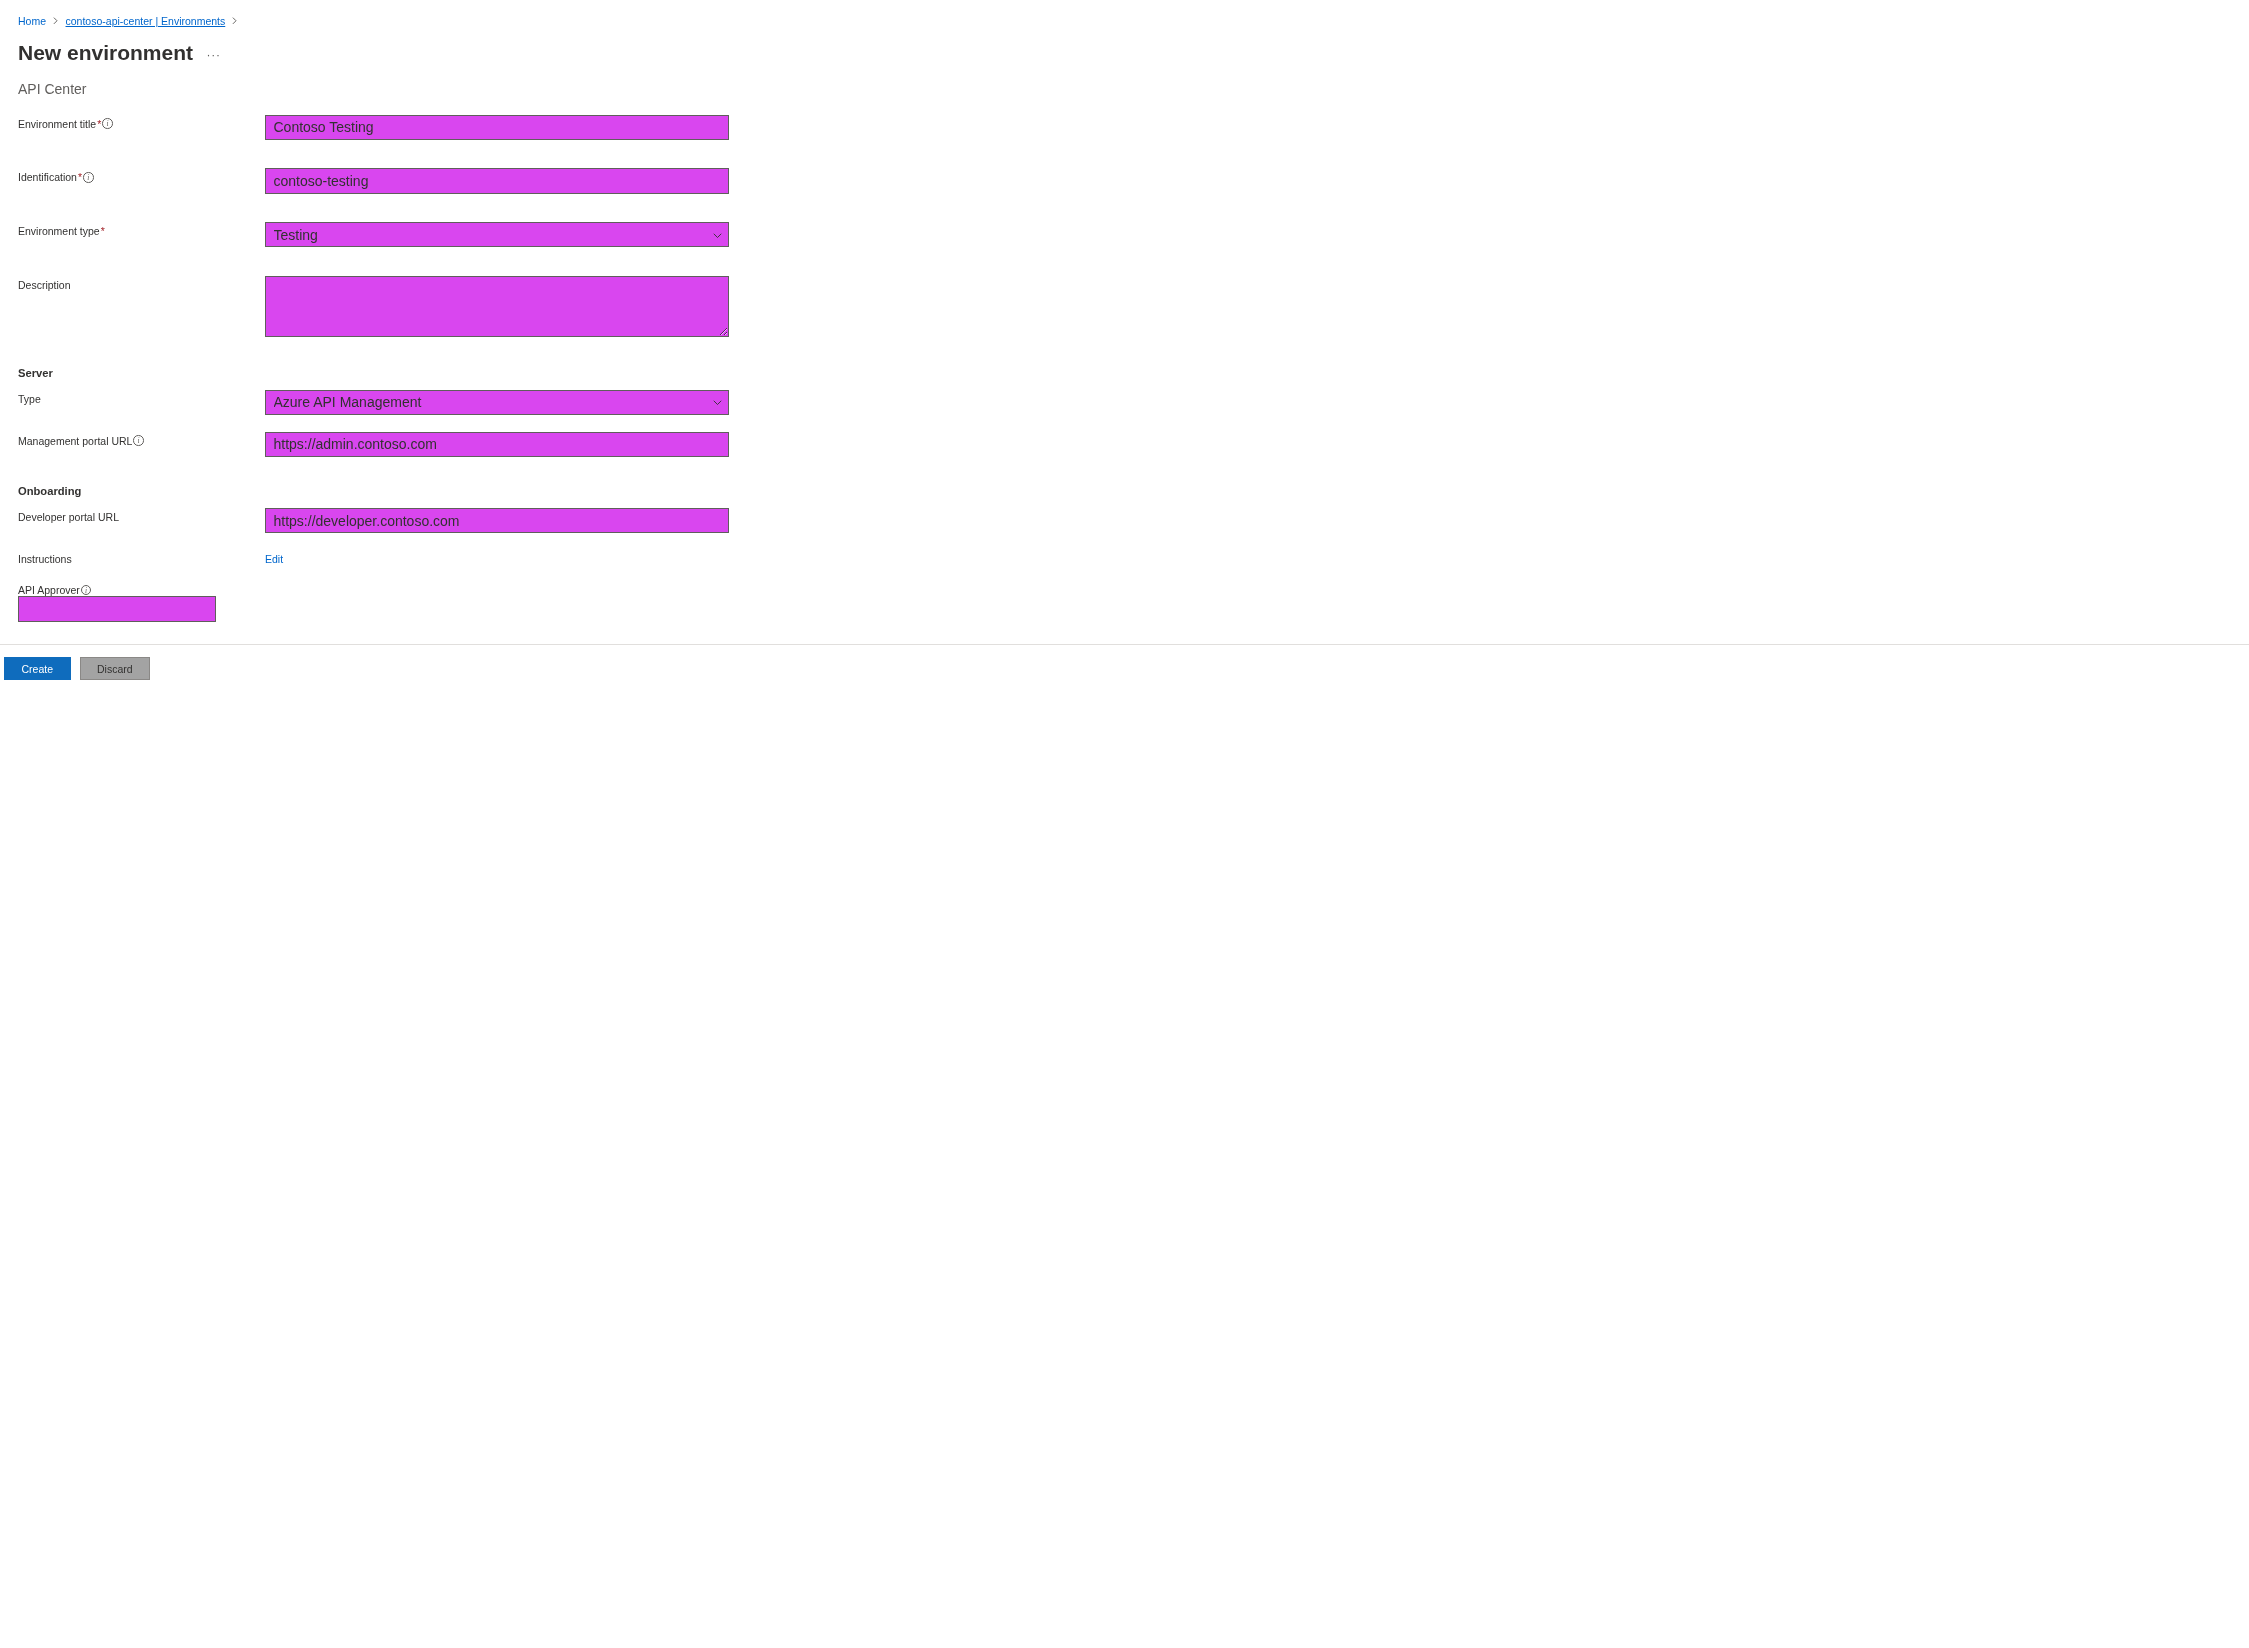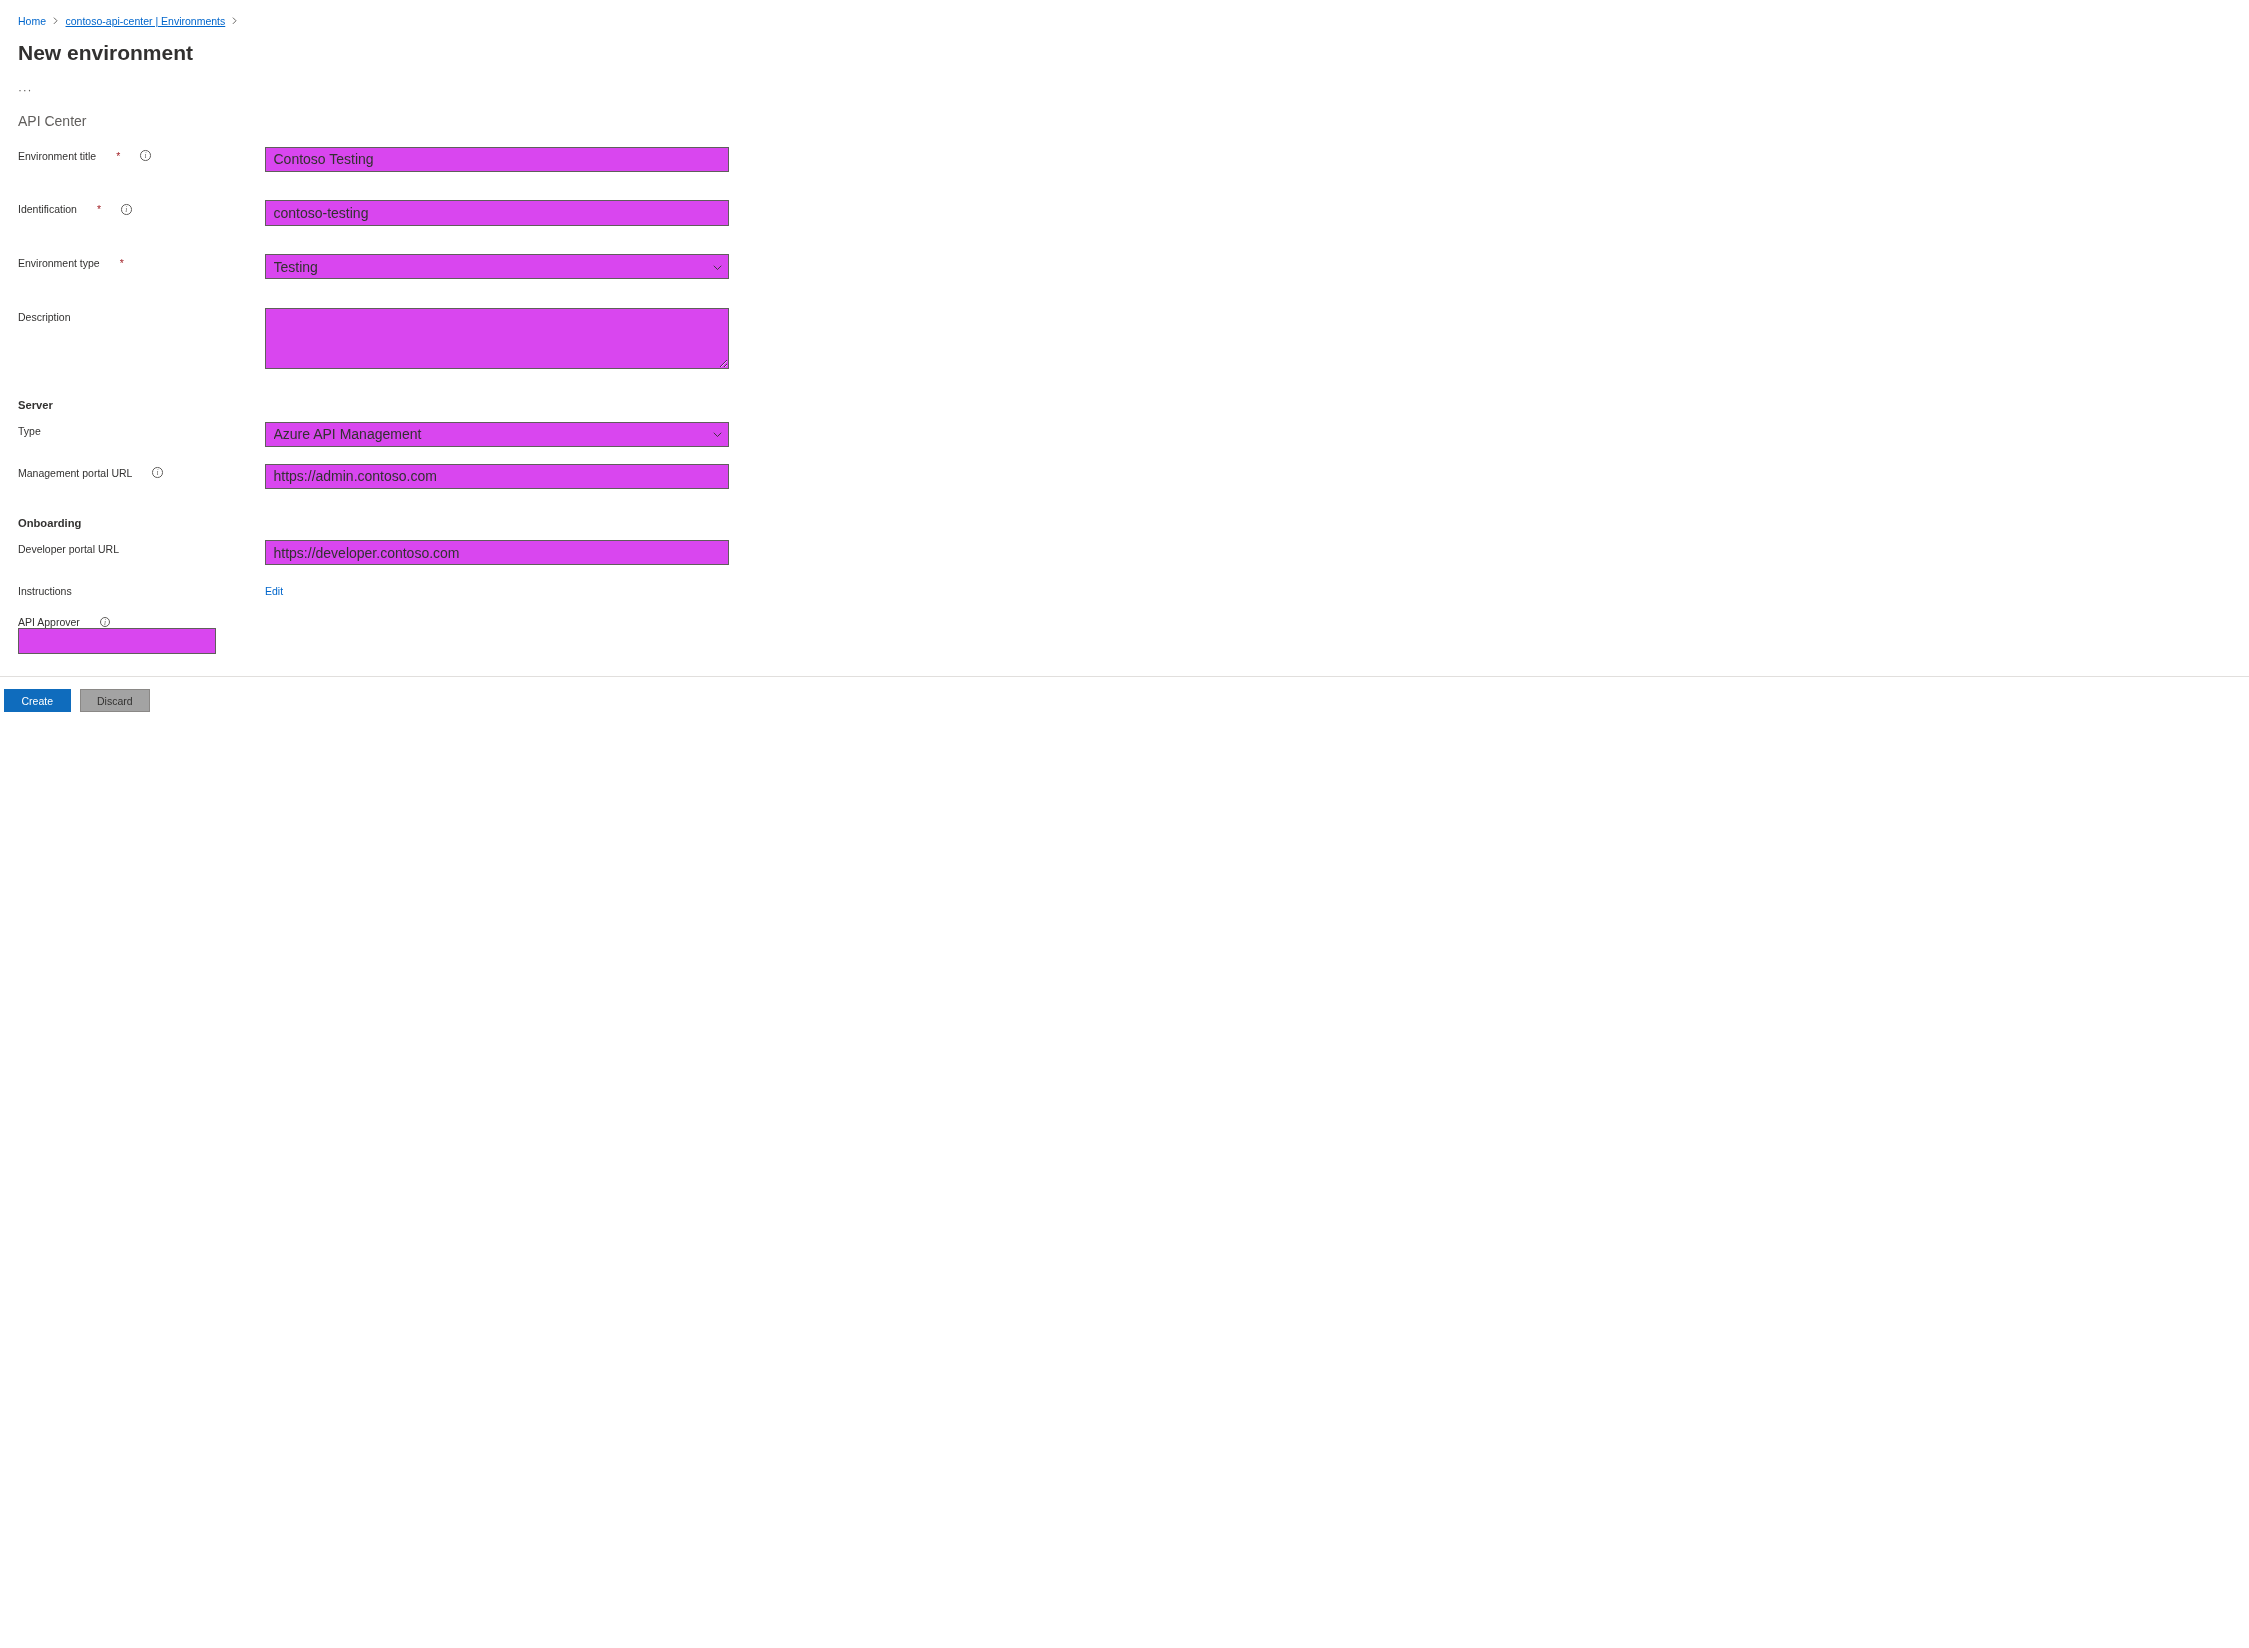--- a/index.html
+++ b/index.html
@@ -24,23 +24,22 @@
       text-decoration: none;
     }
     .breadcrumb a.bc-underline { text-decoration: underline; }
     .breadcrumb .sep {
       color: #605e5c;
       display: inline-flex;
     }
     .page-header { margin-bottom: 18px; }
     .page-title-row {
       display: flex;
-      align-items: flex-start;
+      align-items: center;
       gap: 13.5px;
-      flex-direction: column;
     }
     .page-title {
       font-size: 21px;
       font-weight: 600;
       color: #323130;
     }
     .more-actions {
       color: #605e5c;
       font-size: 12px;
       letter-spacing: 0.7px;
@@ -57,21 +56,21 @@
       display: flex;
       align-items: flex-start;
       margin-bottom: 28.4px;
     }
     .form-row.tight { margin-bottom: 16.5px; }
     .form-label-col {
       width: 247px;
       flex-shrink: 0;
       display: flex;
       align-items: center;
-      gap: 20px;
+      gap: 1px;
       padding-top: 3px;
       font-size: 10.5px;
       color: #323130;
     }
     .form-label-col .req { color: #a4262c; }
     .info-icon {
       width: 10.5px;
       height: 10.5px;
       border: 0.7px solid #605e5c;
       border-radius: 50%;

